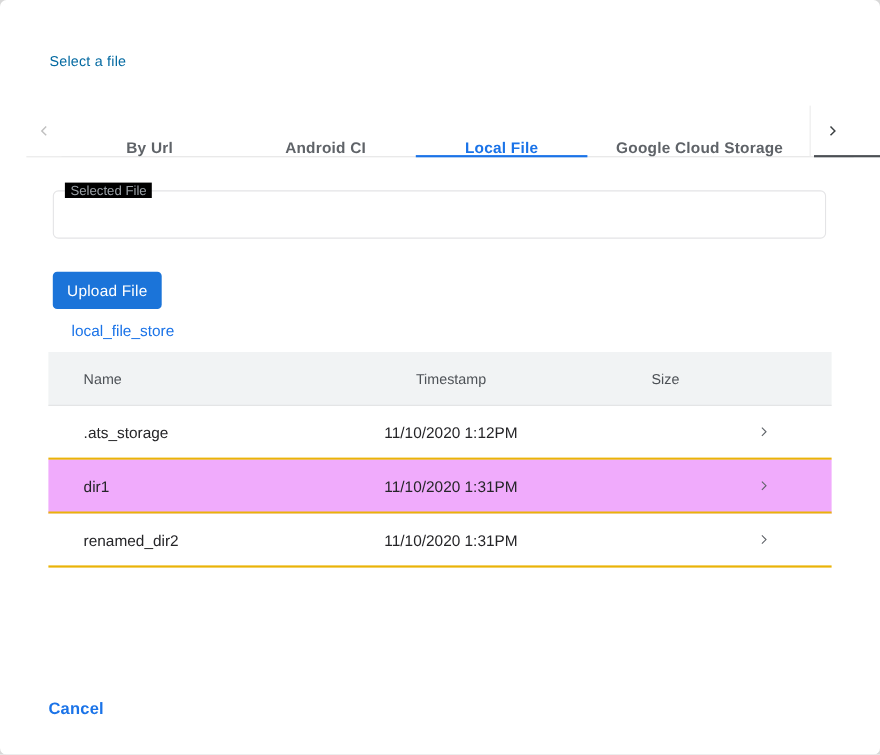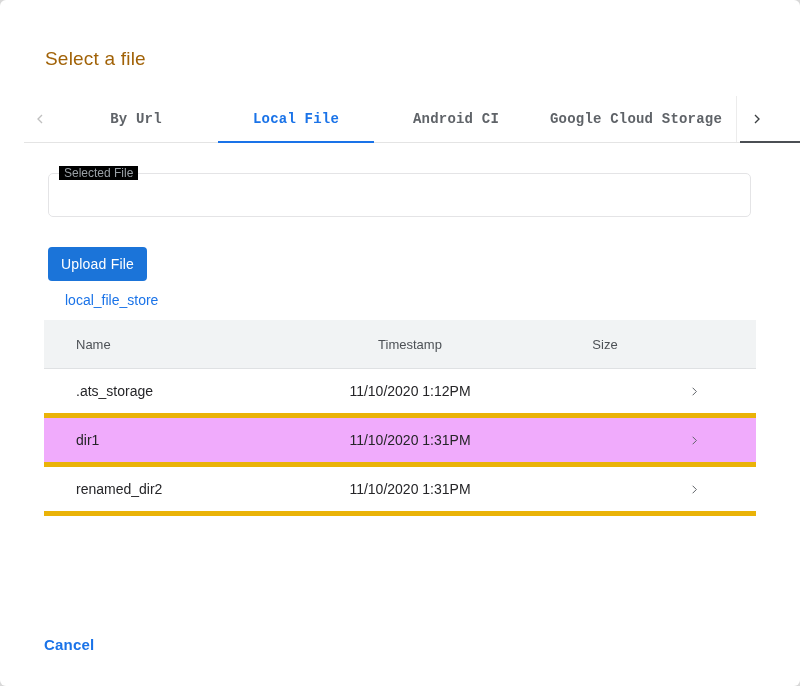--- a/index.html
+++ b/index.html
@@ -11,40 +11,40 @@
   }
   .dialog {
     position: absolute; inset: 0;
     background: #ffffff;
     border-radius: 6px;
     overflow: hidden;
   }
   
   .dialog-title {
     position: absolute; left: 45px; top: 48px;
-    font-size: 19px; color: #a16207; letter-spacing: .2px;
+    font-size: 13px; color: #0369a1; letter-spacing: .2px;
   }
   
   .tabs-header {
     position: absolute; left: 24px; right: 24px; top: 96px; height: 47px;
     display: flex; align-items: stretch;
     border-bottom: 1px solid #e4e4e4;
   }
   .tab-paginator {
     width: 32px; display: flex; align-items: center; justify-content: center;
     background: #fff; cursor: pointer; border: none;
   }
   .tab-paginator.right {
     width: 40px; border-left: 1px solid #ececec;
   }
   .tab {
-    width: 160px; display: flex; align-items: center; justify-content: center;
+    width: 160px; display: flex; align-items: flex-end; justify-content: center;
     font-size: 14px; font-weight: bold; color: #5f6368;
     position: relative; cursor: pointer; background: none; border: none;
-    font-family: Liberation Mono, monospace; letter-spacing: .2px;
+    font-family: Liberation Sans, sans-serif; letter-spacing: .2px;
   }
   .tab.wide { width: 200px; }
   .tab.active { color: #1a73e8; }
   .tab.active::after {
     content: ""; position: absolute; left: 2px; right: 2px; bottom: -1px;
     height: 2px; background: #1a73e8;
   }
   .tabs-dark-edge {
     position: absolute; top: 141px; right: 0; width: 60px; height: 2px;
     background: #4b4f54;
@@ -79,21 +79,21 @@
   .file-table { position: absolute; left: 44px; top: 320px; width: 712px; }
   .t-head {
     height: 49px; background: #f1f3f4;
     display: grid; grid-template-columns: 246px 240px 150px 1fr;
     align-items: center; border-bottom: 1px solid #dfe1e3;
     font-size: 13px; color: #4d5156;
   }
   .t-row {
     height: 49px; background: #ffffff;
     display: grid; grid-template-columns: 246px 240px 150px 1fr;
-    align-items: center; border-bottom: 5px solid #eab308;
+    align-items: center; border-bottom: 2px solid #eab308;
     font-size: 14px; color: #252528; cursor: pointer;
   }
   .t-row.selected { background: #f0abfc; }
   .cell-name, .head-name { padding-left: 32px; }
   .cell-ts, .head-ts { text-align: center; }
   .cell-size, .head-size { text-align: center; }
   .cell-action { display: flex; justify-content: center; padding-right: 48px; }
   .chevron-right-svg { width: 15px; height: 15px; stroke: #5f6368; fill: none;
     stroke-width: 1.6; }
   .pag-svg { width: 16px; height: 16px; fill: none; stroke-width: 2; }
@@ -124,25 +124,25 @@
 
   <div class="tabs-header">
     <button class="tab-paginator">
       <svg class="pag-svg disabled" viewBox="0 0 24 24">
           <polyline points="15 18 9 12 15 6"></polyline>
         </svg>
     </button>
     <button class="tab">
       <span>By Url</span>
     </button>
+    <button class="tab">
+      <span>Android CI</span>
+    </button>
     <button class="tab active">
       <span>Local File</span>
-    </button>
-    <button class="tab">
-      <span>Android CI</span>
     </button>
     <button class="tab wide">
       <span>Google Cloud Storage</span>
     </button>
     <button class="tab-paginator right">
       <svg class="pag-svg enabled" viewBox="0 0 24 24">
           <polyline points="9 18 15 12 9 6"></polyline>
         </svg>
     </button>
   </div>

